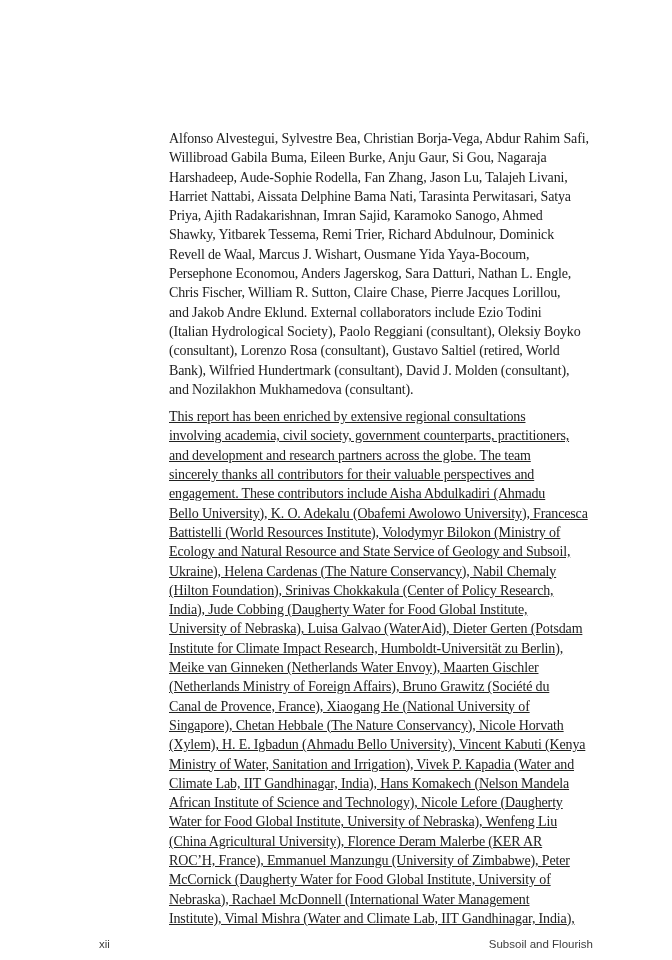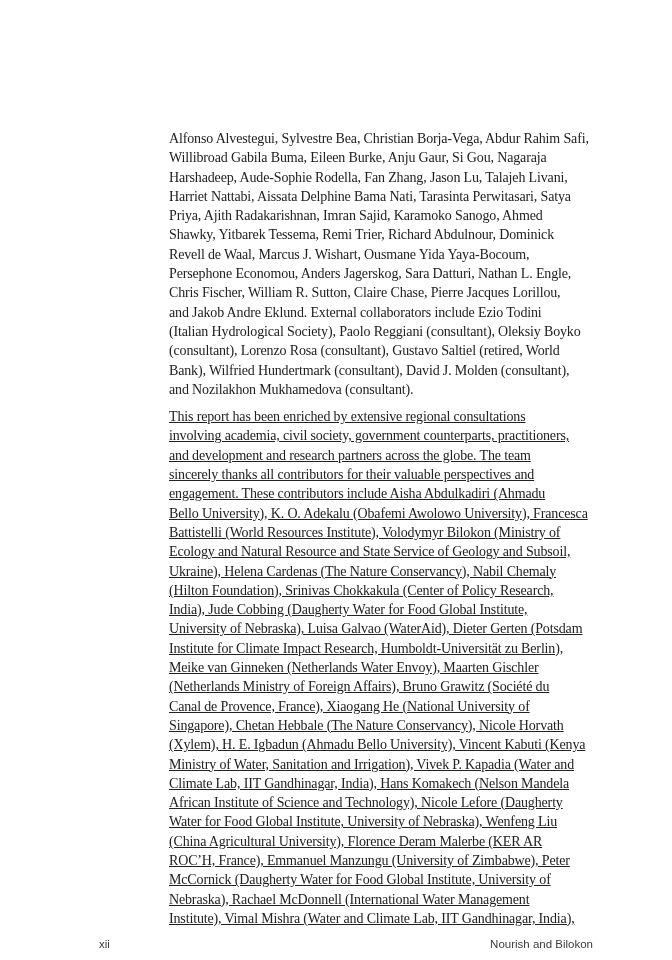--- a/index.html
+++ b/index.html
@@ -90,16 +90,16 @@
 Water for Food Global Institute, University of Nebraska), Wenfeng Liu
 (China Agricultural University), Florence Deram Malerbe (KER AR
 ROC’H, France), Emmanuel Manzungu (University of Zimbabwe), Peter
 McCornick (Daugherty Water for Food Global Institute, University of
 Nebraska), Rachael McDonnell (International Water Management
 Institute), Vimal Mishra (Water and Climate Lab, IIT Gandhinagar, India),</p>
   </div>
 
   <div class="footer">
     <span>xii</span>
-    <span>Nourish and Bilokon</span>
+    <span>Subsoil and Flourish</span>
   </div>
 
 </div>
 
 </body></html>

